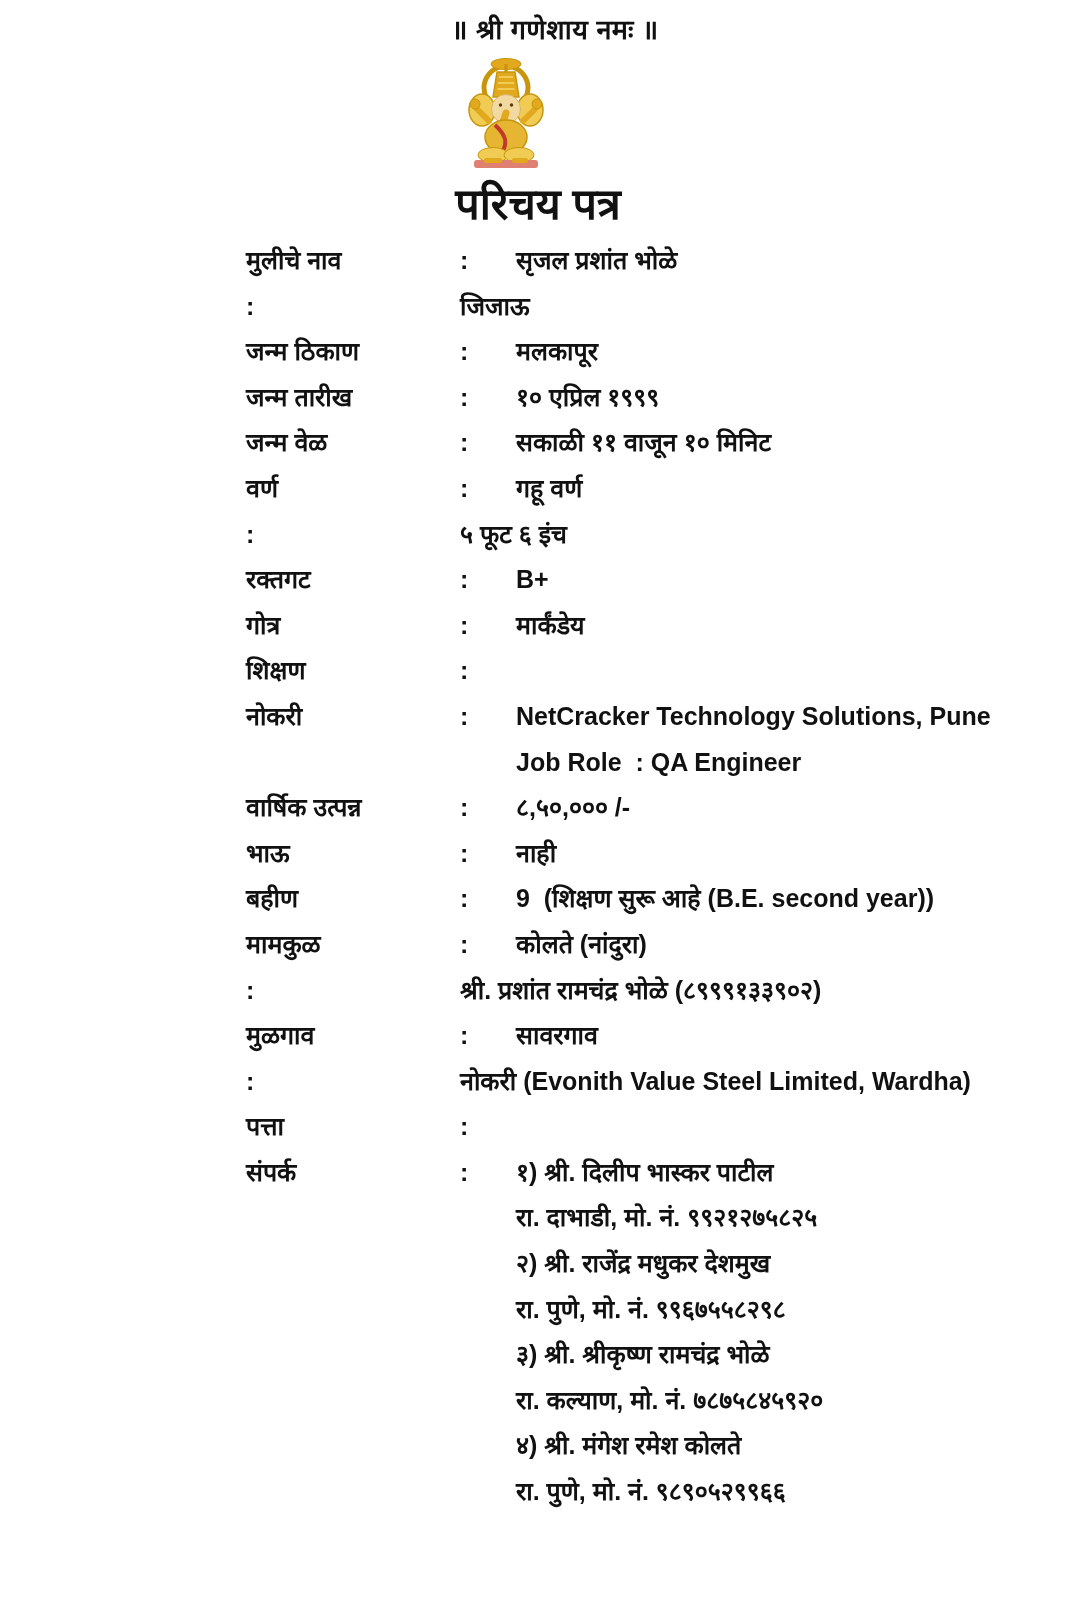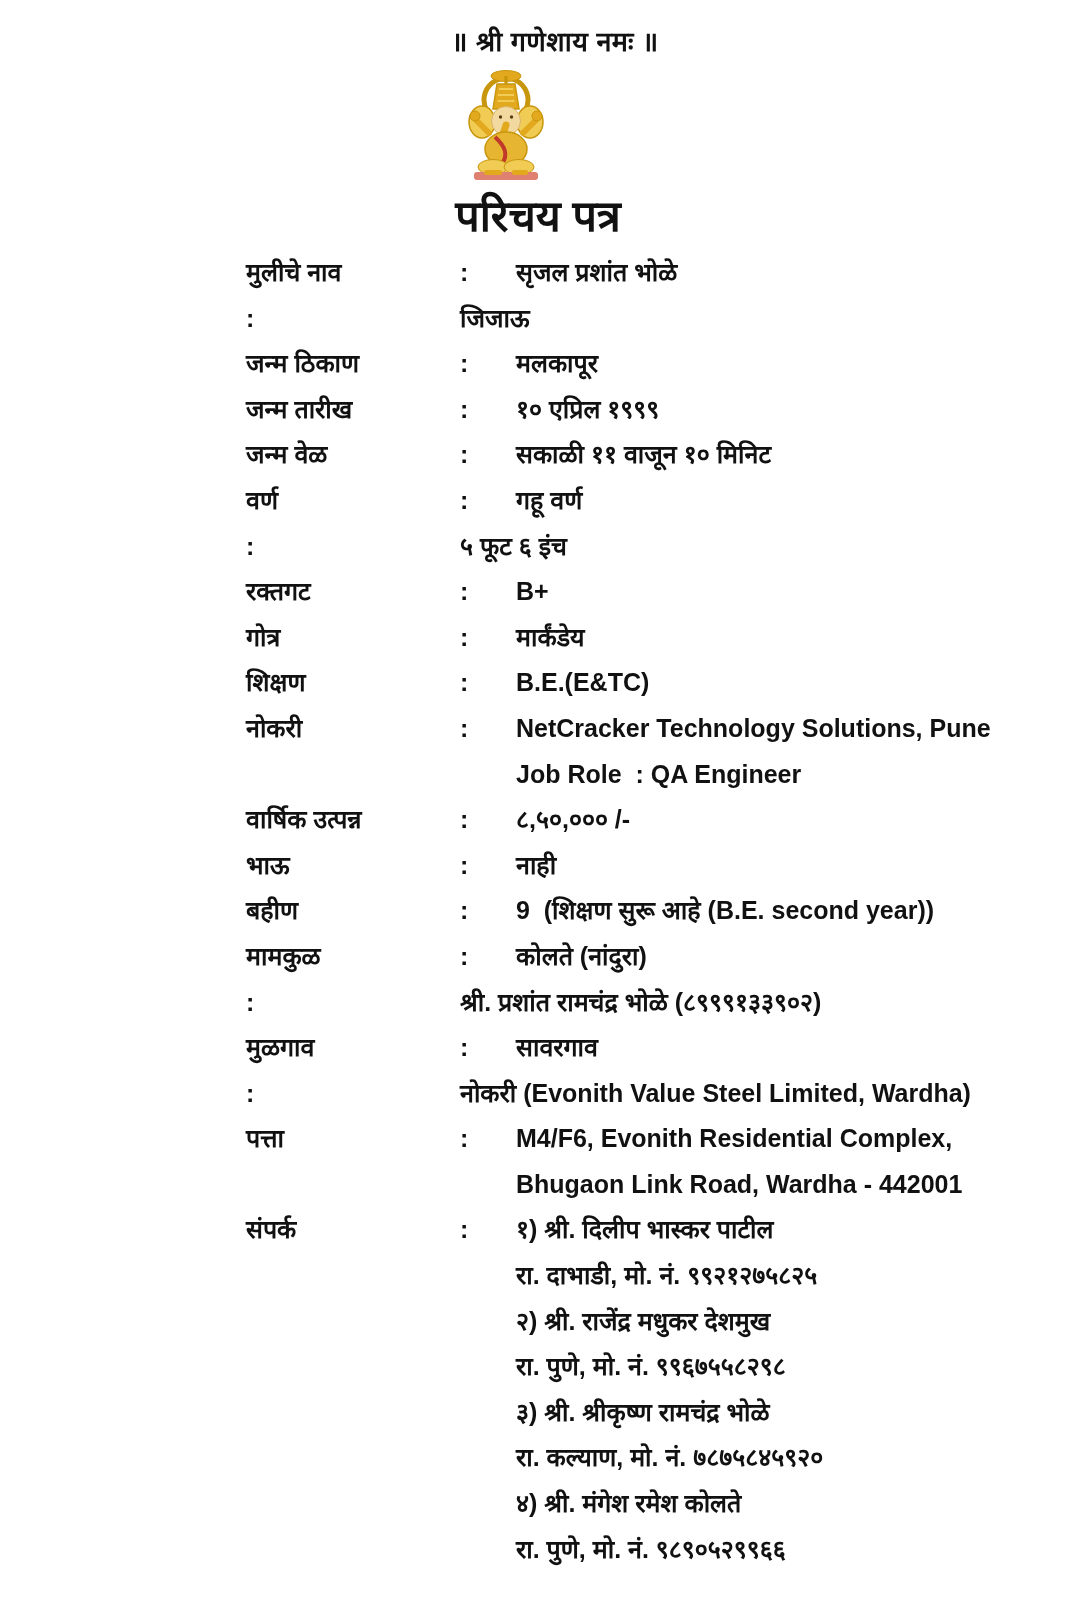--- a/index.html
+++ b/index.html
@@ -5,21 +5,21 @@
   * { margin: 0; padding: 0; box-sizing: border-box; }
   html, body { background: #ffffff; }
   body {
     width: 1092px;
     height: 1606px;
     position: relative;
     font-family: "Liberation Sans", "DejaVu Sans", sans-serif;
     color: #111111;
     overflow: hidden;
   }
-  .page { width: 1092px; height: 1606px; padding-top: 22px; }
+  .page { width: 1092px; height: 1606px; padding-top: 10px; }
 
   .invocation {
     text-align: center;
     font-size: 27px;
     font-weight: 700;
     letter-spacing: 0.5px;
     margin-left: 18px;
     white-space: pre;
   }
 
@@ -162,23 +162,20 @@
       <div class="row">
         <div class="label">गोत्र</div>
         <div class="colon">:</div>
         <div class="values">
           <div class="vline">मार्कंडेय</div>
         </div>
       </div>
       <div class="row">
         <div class="label">शिक्षण</div>
         <div class="colon">:</div>
-        <div class="values">
-          <div class="vline">B.E.(E&amp;TC)</div>
-        </div>
       </div>
       <div class="row">
         <div class="label">नोकरी</div>
         <div class="colon">:</div>
         <div class="values">
           <div class="vline">NetCracker Technology Solutions, Pune</div>
           <div class="vline">Job Role  : QA Engineer</div>
         </div>
       </div>
       <div class="row">
@@ -224,24 +221,20 @@
       </div>
       <div class="row">
         <div class="colon">:</div>
         <div class="values">
           <div class="vline">नोकरी (Evonith Value Steel Limited, Wardha)</div>
         </div>
       </div>
       <div class="row">
         <div class="label">पत्ता</div>
         <div class="colon">:</div>
-        <div class="values">
-          <div class="vline">M4/F6, Evonith Residential Complex,</div>
-          <div class="vline">Bhugaon Link Road, Wardha - 442001</div>
-        </div>
       </div>
       <div class="row">
         <div class="label">संपर्क</div>
         <div class="colon">:</div>
         <div class="values">
           <div class="vline">१) श्री. दिलीप भास्कर पाटील</div>
           <div class="vline">रा. दाभाडी, मो. नं. ९९२१२७५८२५</div>
           <div class="vline">२) श्री. राजेंद्र मधुकर देशमुख</div>
           <div class="vline">रा. पुणे, मो. नं. ९९६७५५८२९८</div>
           <div class="vline">३) श्री. श्रीकृष्ण रामचंद्र भोळे</div>

